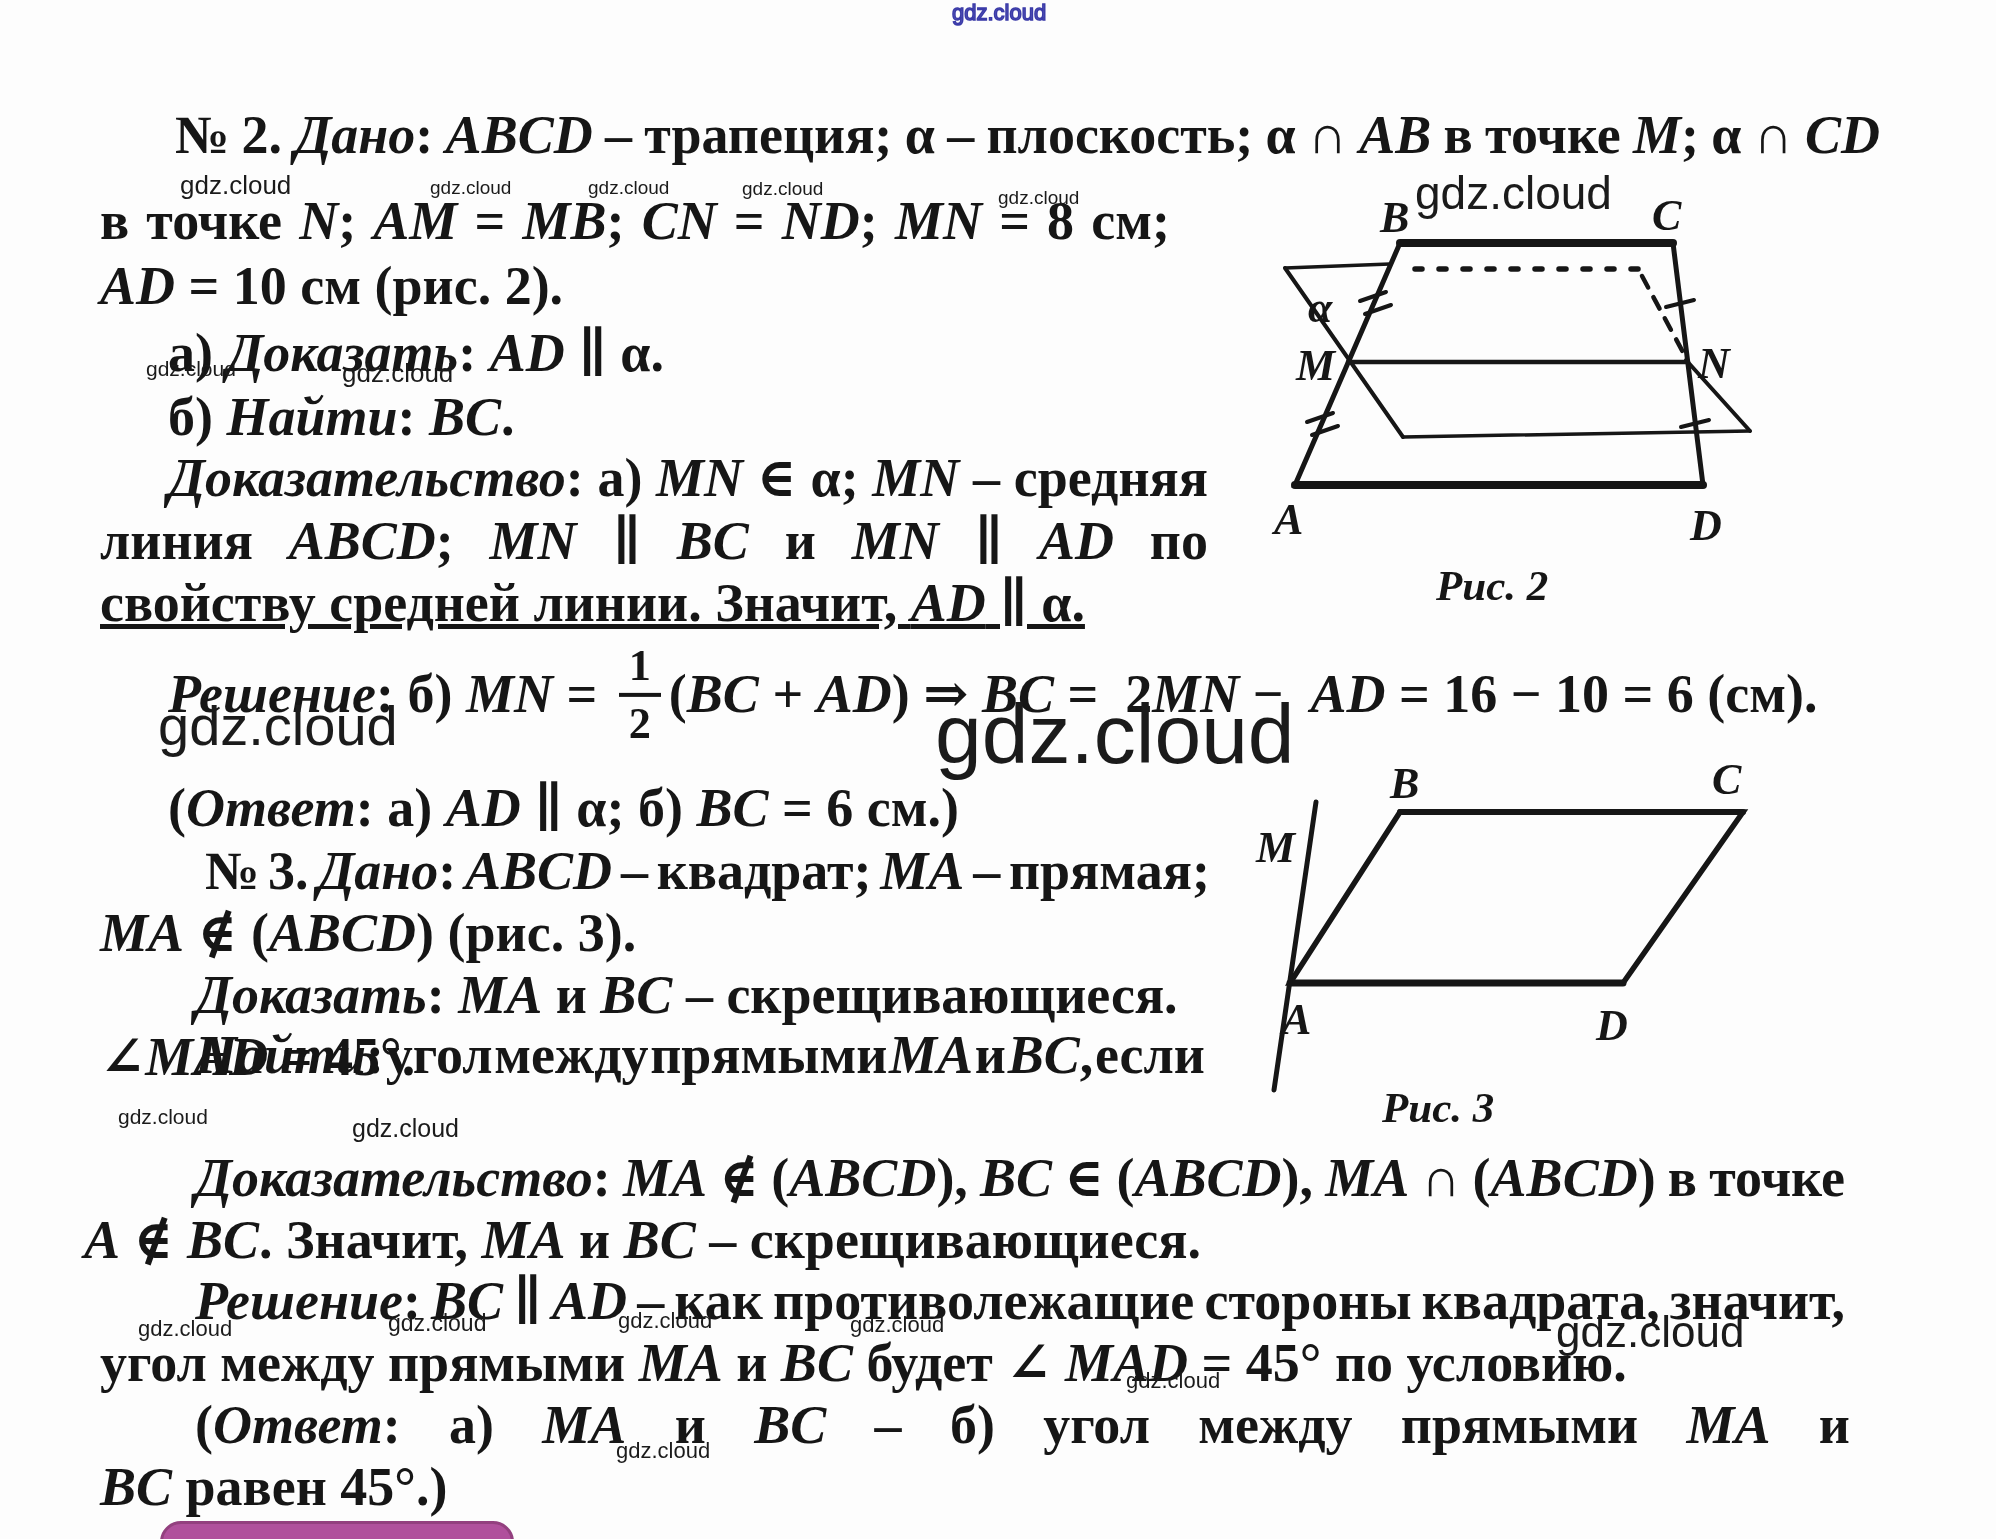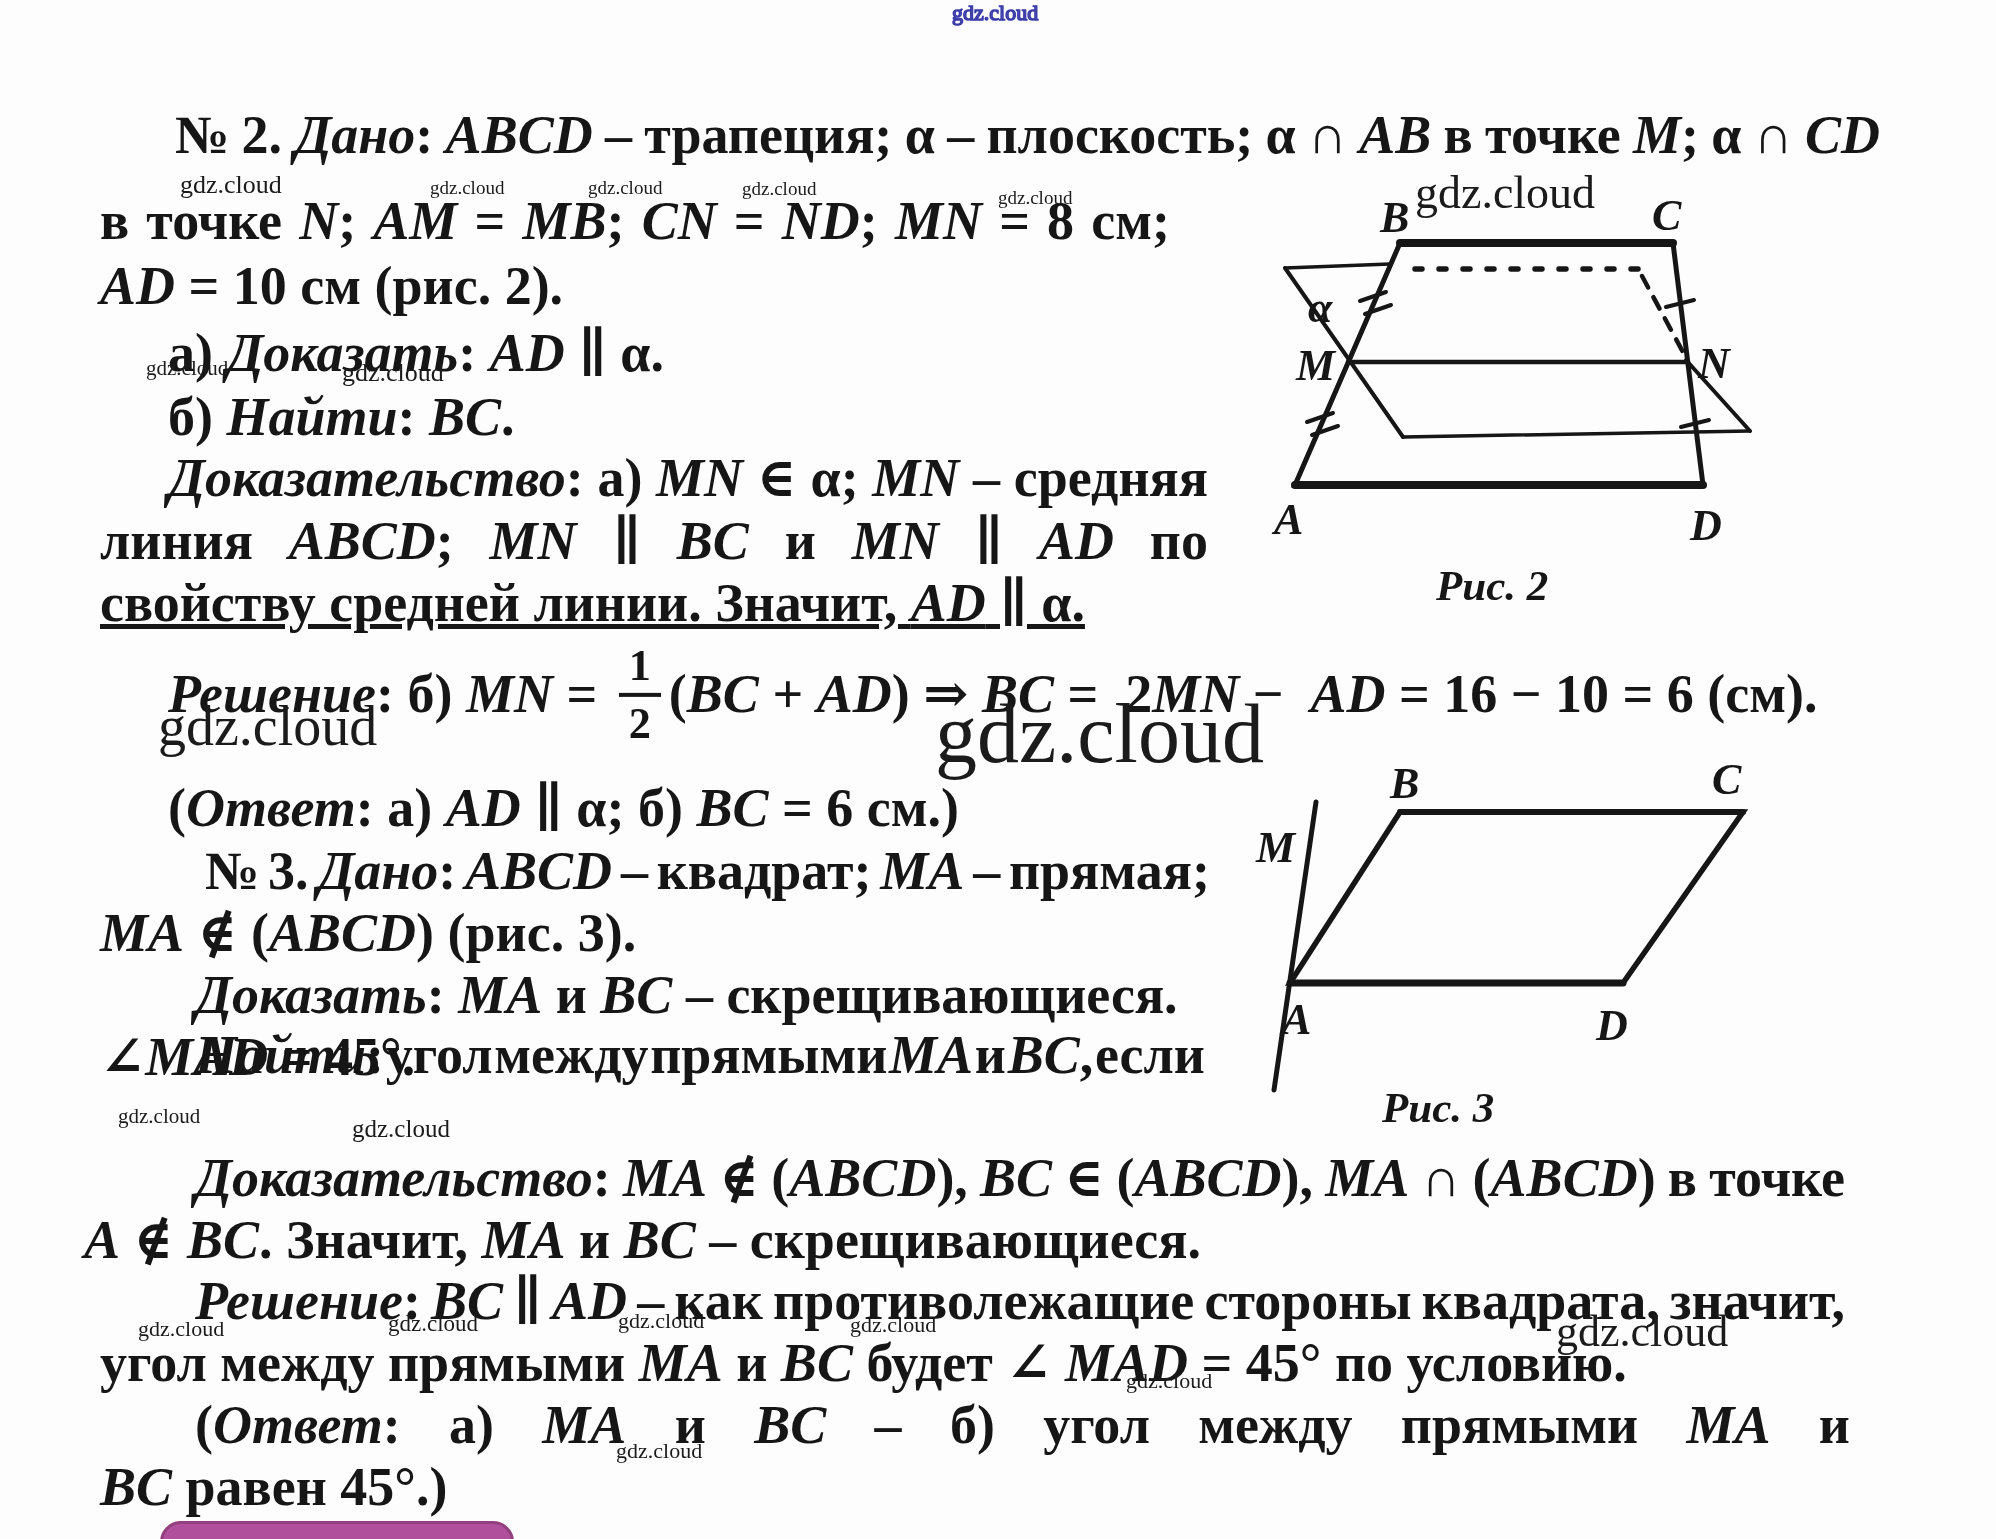--- a/index.html
+++ b/index.html
@@ -27,21 +27,21 @@
   .frac{
     display:inline-flex;flex-direction:column;align-items:center;
     font-size:0.82em;line-height:1.12;margin:0 8px;
     transform:translateY(0.02em);
   }
   .frac .num{border-bottom:4px solid #161616;padding:0 10px 2px;}
   .frac .den{padding-top:2px;}
   
   .wm{
     position:absolute;
-    font-family:Liberation Serif, serif;
+    font-family:Liberation Sans, sans-serif;
     font-weight:normal;
     color:#1b1b1b;
     white-space:nowrap;
     line-height:1;
   }
   .wm-outline{
     color:rgba(255,255,255,0.05);
     -webkit-text-stroke:1.4px #3a3aa8;
     text-shadow:0 0 1px #3a3aa8;
   }

